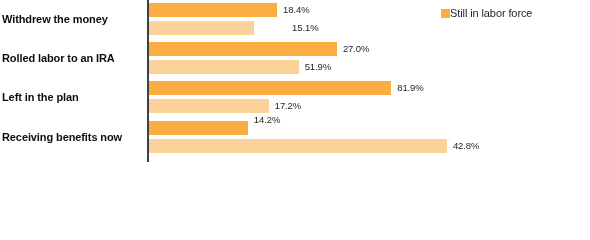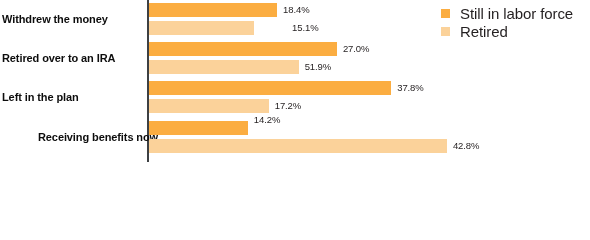--- a/index.html
+++ b/index.html
@@ -82,64 +82,59 @@
     height: 18px;
   }
   .legend-swatch {
     width: 9px;
     height: 9px;
     flex: 0 0 auto;
   }
   .legend-swatch.s0 { background: #fbad41; }
   .legend-swatch.s1 { background: #fbd29a; }
   .legend-text {
-    margin-left: 10px;
-    font-size: 15px;
+    font-size: 11px;
     color: #231f20;
     white-space: nowrap;
     letter-spacing: -0.1px;
   }
 </style>
 </head>
 <body>
 
 <div id="chart-root">
 
   <div class="axis-line"></div>
 
   <div id="cat-labels">
       <div class="cat-label" style="top: 12px;">Withdrew the money</div>
-      <div class="cat-label" style="top: 51.2px;">Retired over to an IRA</div>
+      <div class="cat-label" style="top: 51.2px;">Rolled labor to an IRA</div>
       <div class="cat-label" style="top: 90.4px;">Left in the plan</div>
-      <div class="cat-label" style="top: 129.6px; margin-left: 36px;">Receiving benefits now</div>
+      <div class="cat-label" style="top: 129.6px;">Receiving benefits now</div>
     </div>
 
   <div class="plot" id="plot">
       <div class="bar s0" style="top: 3px; width: 128.064px; background: rgb(251, 173, 65);"></div>
       <div class="bar-value" style="top: 3px; left: 134.064px;">18.4%</div>
       <div class="bar s1" style="top: 21px; width: 105.096px; background: rgb(251, 210, 154);"></div>
       <div class="bar-value" style="top: 21px; left: 111.096px; margin-left: 32px;">15.1%</div>
       <div class="bar s0" style="top: 42.2px; width: 187.92px; background: rgb(251, 173, 65);"></div>
       <div class="bar-value" style="top: 42.2px; left: 193.92px;">27.0%</div>
       <div class="bar s1" style="top: 60.2px; width: 149.64px; background: rgb(251, 210, 154);"></div>
       <div class="bar-value" style="top: 60.2px; left: 155.64px;">51.9%</div>
       <div class="bar s0" style="top: 81.4px; width: 242.208px; background: rgb(251, 173, 65);"></div>
-      <div class="bar-value" style="top: 81.4px; left: 248.208px;">37.8%</div>
+      <div class="bar-value" style="top: 81.4px; left: 248.208px;">81.9%</div>
       <div class="bar s1" style="top: 99.4px; width: 119.712px; background: rgb(251, 210, 154);"></div>
       <div class="bar-value" style="top: 99.4px; left: 125.712px;">17.2%</div>
       <div class="bar s0" style="top: 120.6px; width: 98.832px; background: rgb(251, 173, 65);"></div>
       <div class="bar-value" style="top: 113px; left: 104.832px;">14.2%</div>
       <div class="bar s1" style="top: 138.6px; width: 297.888px; background: rgb(251, 210, 154);"></div>
       <div class="bar-value" style="top: 138.6px; left: 303.888px;">42.8%</div>
     </div>
 
   <div class="legend" id="legend">
       <div class="legend-row">
         <span class="legend-swatch s0" style="background: rgb(251, 173, 65);"></span>
         <span class="legend-text">Still in labor force</span>
       </div>
-      <div class="legend-row">
-        <span class="legend-swatch s1" style="background: rgb(251, 210, 154);"></span>
-        <span class="legend-text">Retired</span>
-      </div>
     </div>
 
 </div>
 
 </body></html>

